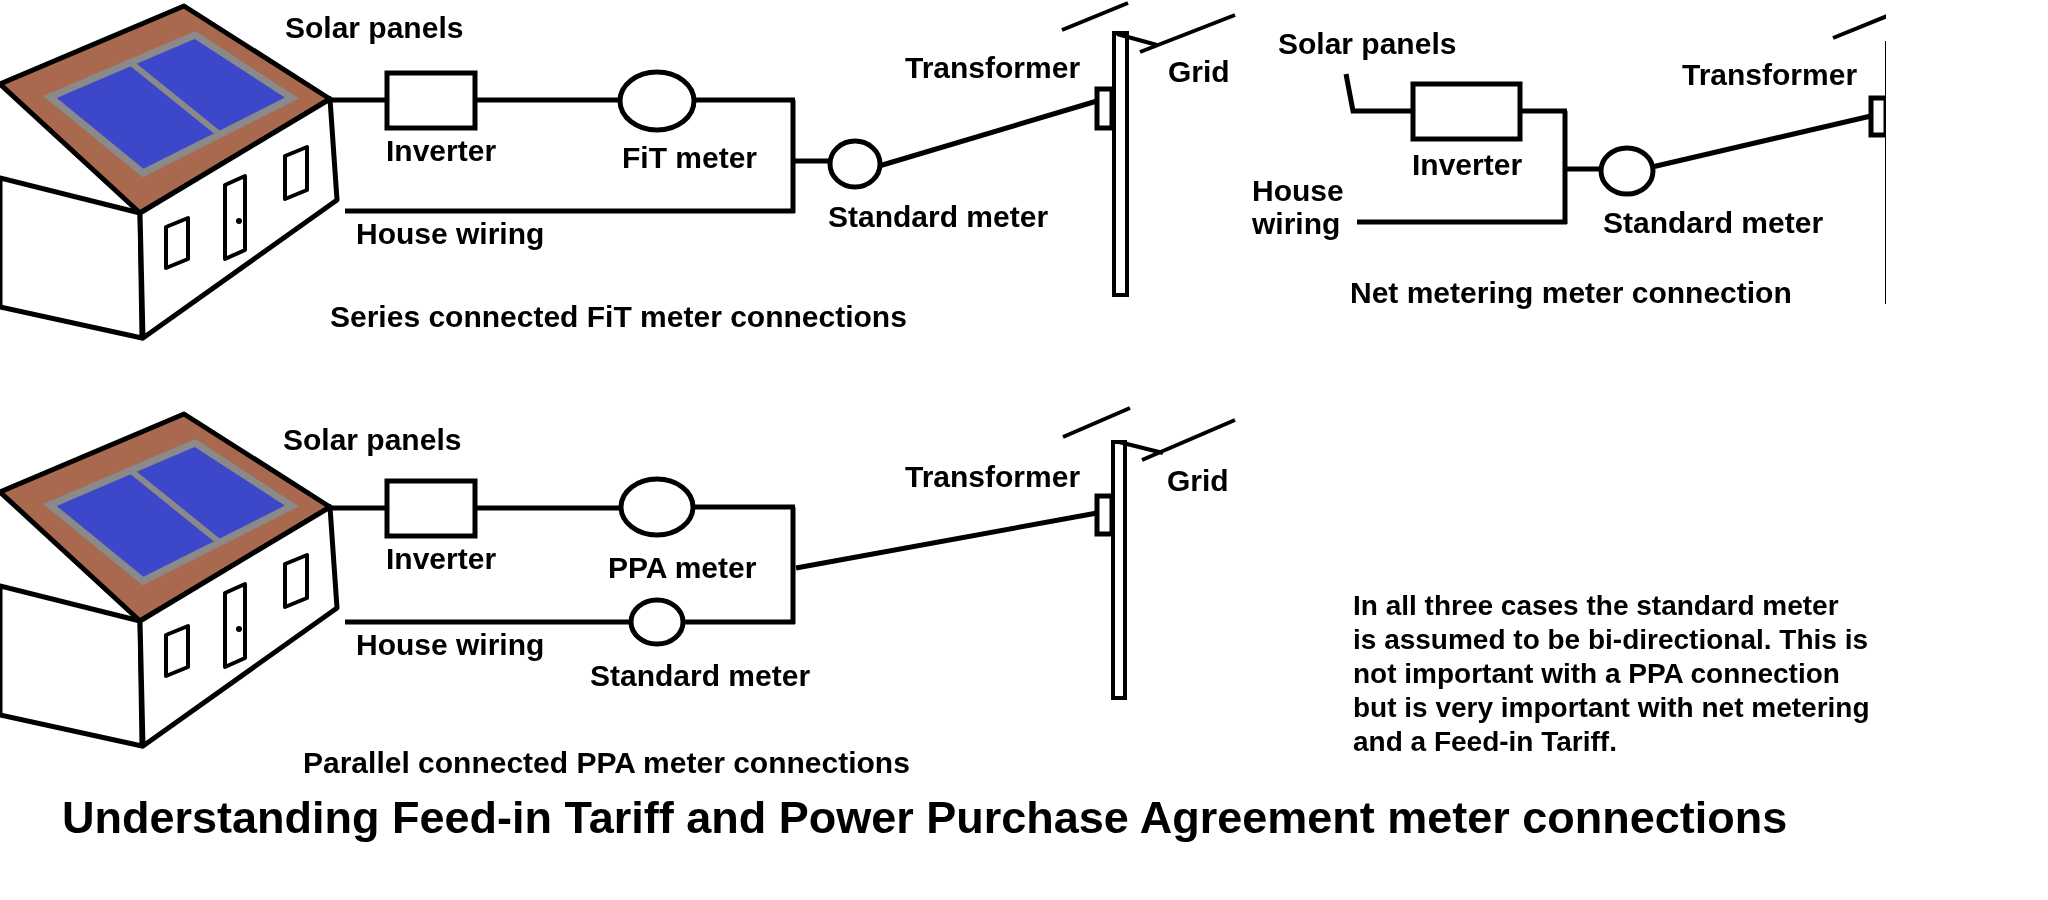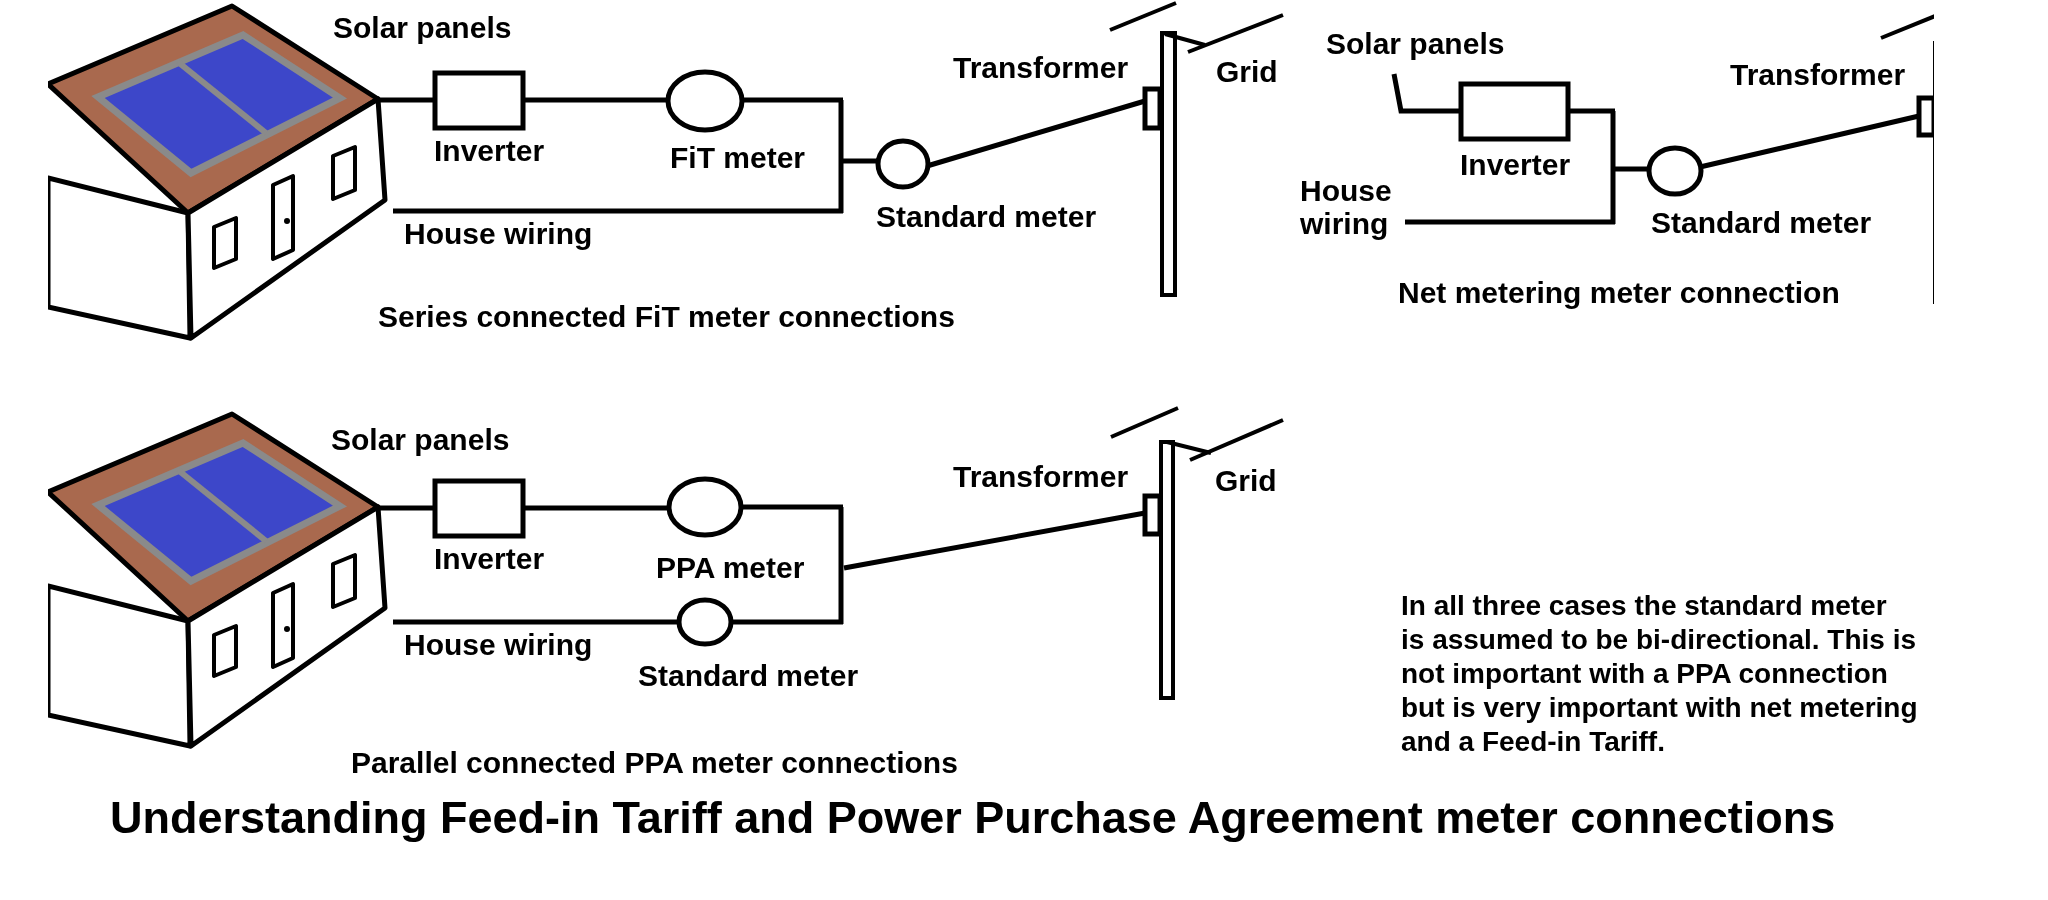--- a/index.html
+++ b/index.html
@@ -3,21 +3,21 @@
 <meta charset="utf-8">
 <style>
   :root{
     --ink:#000000;
     --roof:#a9694e;
     --panel:#3d47c9;
     --panel-border:#8a8a8a;
     --bg:#ffffff;
   }
   html,body{margin:0;padding:0;background:var(--bg);}
-  .stage{width:1886px;height:900px;position:relative;background:var(--bg);overflow:hidden;margin-left:48px;}
+  .stage{width:1886px;height:900px;position:relative;background:var(--bg);overflow:hidden;}
   svg{display:block;}
   .wire{stroke:var(--ink);stroke-width:5;fill:none;}
   .wire-thin{stroke:var(--ink);stroke-width:4;fill:none;}
   .box{fill:#ffffff;stroke:var(--ink);stroke-width:5;}
   .meter{fill:#ffffff;stroke:var(--ink);stroke-width:5;}
   .pole{fill:#ffffff;stroke:var(--ink);stroke-width:4;}
   .roof{fill:var(--roof);stroke:var(--ink);stroke-width:5;stroke-linejoin:round;}
   .panel{fill:var(--panel);stroke:var(--panel-border);stroke-width:7;}
   .panel-div{stroke:var(--panel-border);stroke-width:6;}
   .wall{fill:#ffffff;stroke:var(--ink);stroke-width:5;stroke-linejoin:round;}

